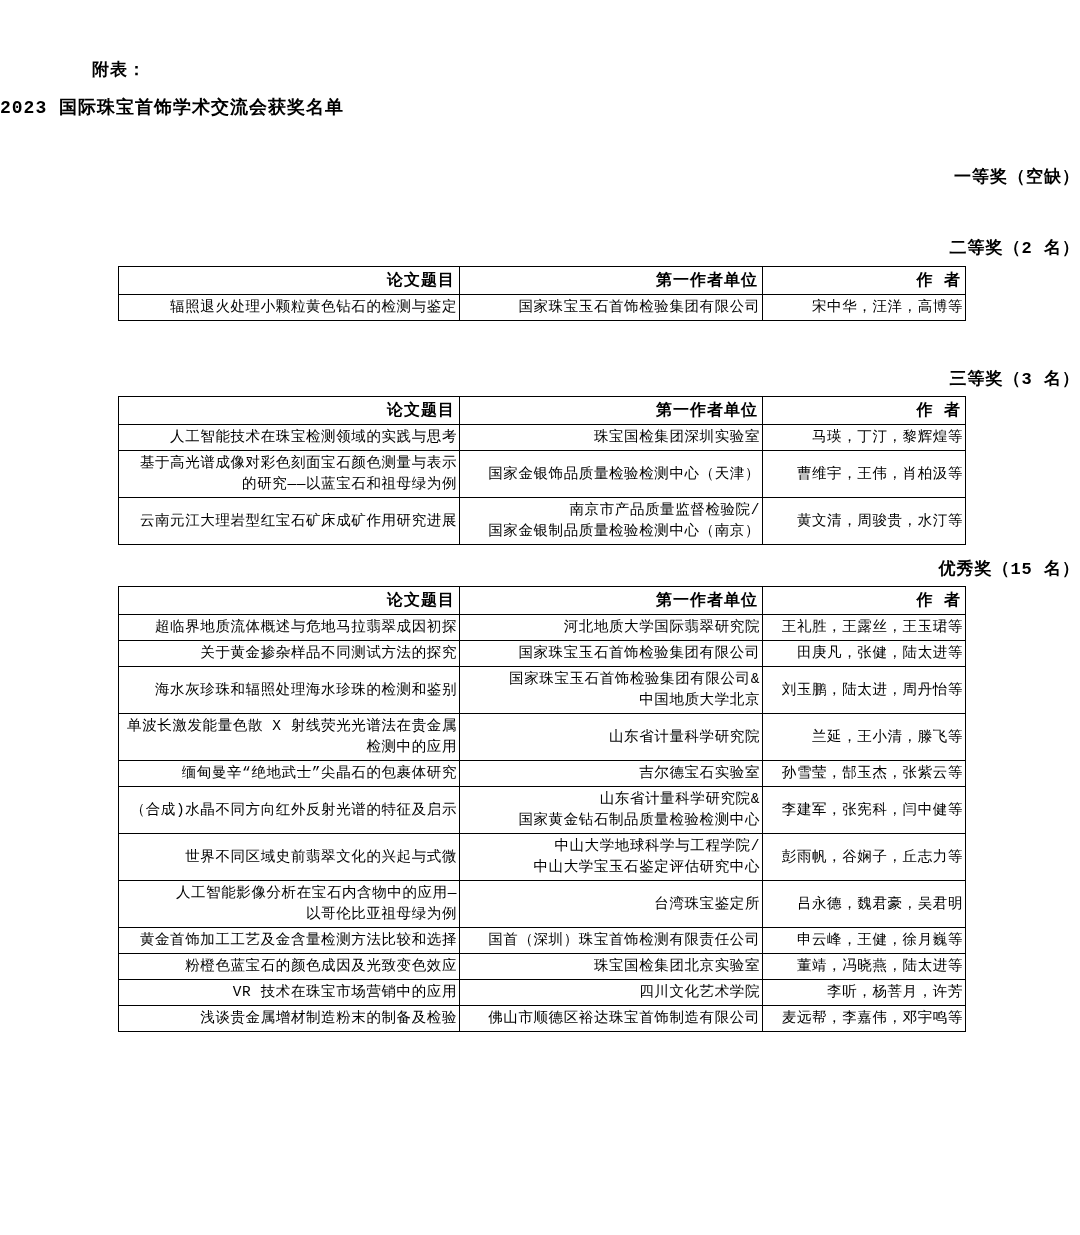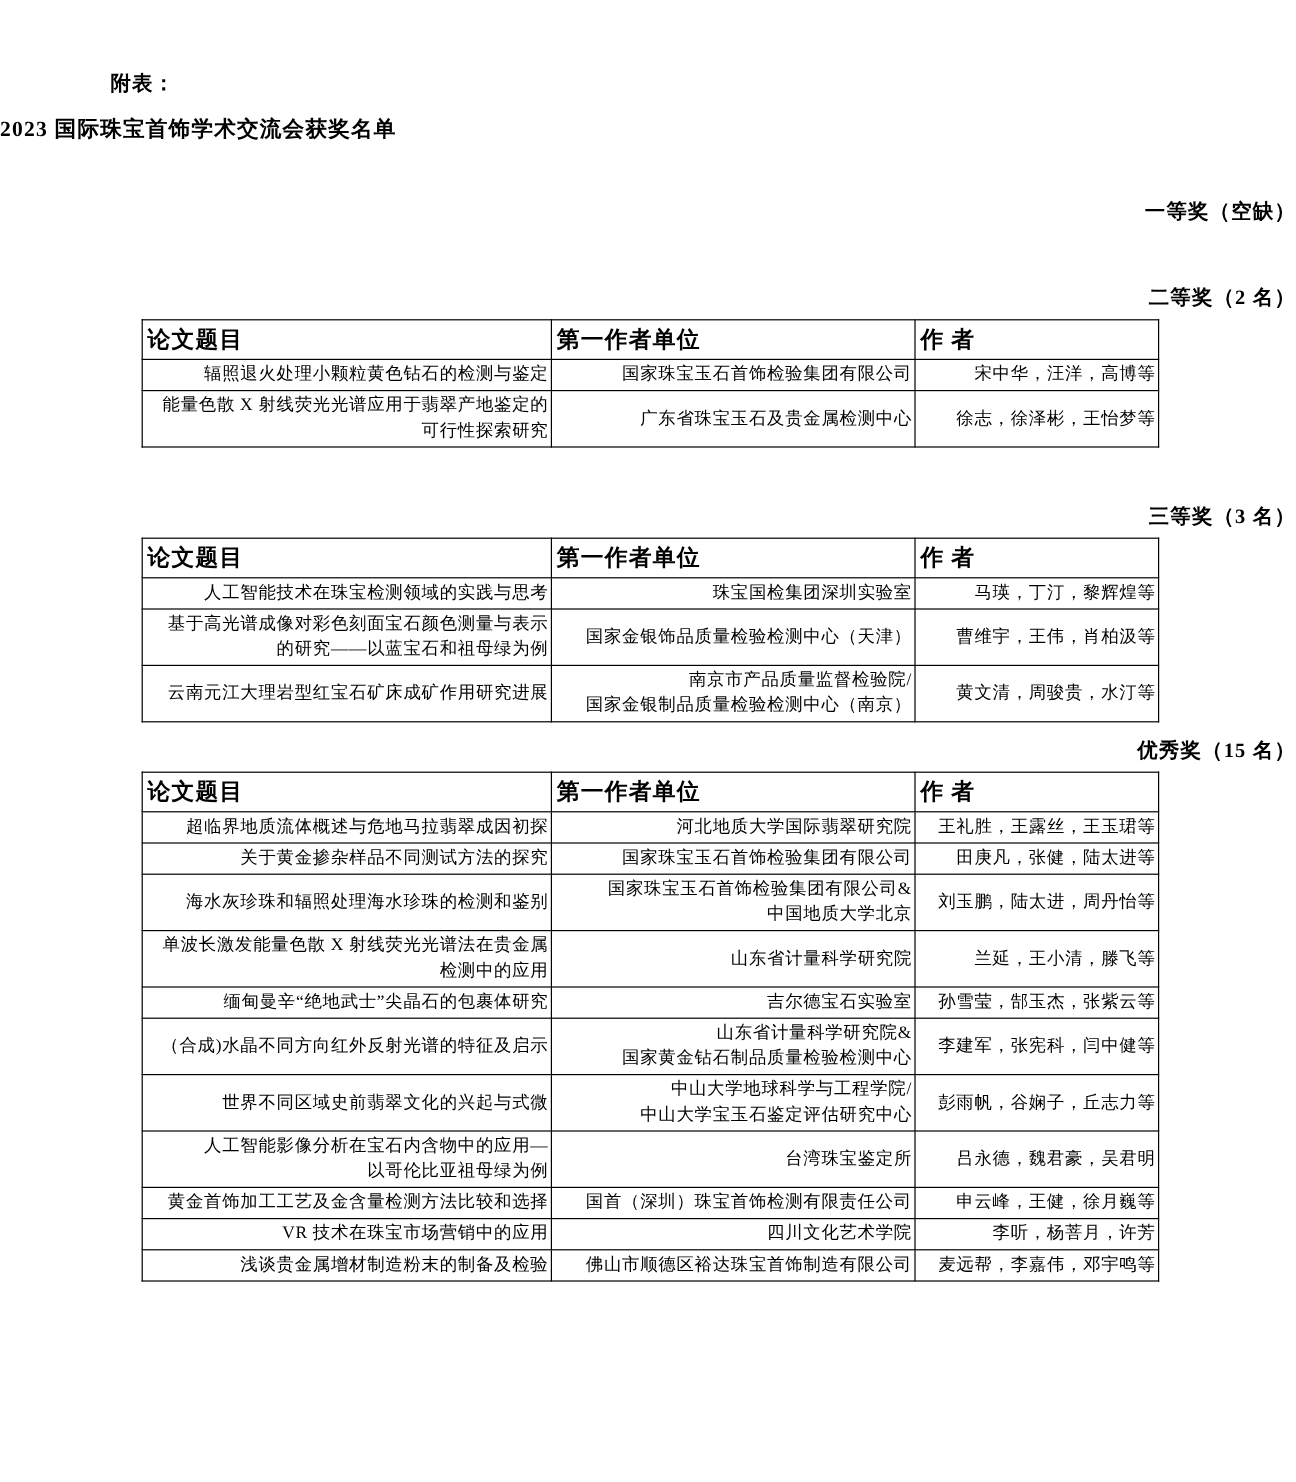--- a/index.html
+++ b/index.html
@@ -2,21 +2,21 @@
 <html><head>
 <meta charset="utf-8">
 <style>
   html,body{margin:0;padding:0;background:#ffffff;}
   .page{
     position:relative;
     width:1080px;
     height:1235px;
     background:#ffffff;
     color:#000000;
-    font-family:Liberation Serif, serif;
+    font-family:Liberation Mono, monospace;
     overflow:hidden;
   }
   .appendix{
     margin:58px 0 0 92px;
     font-size:17px;
     font-weight:bold;
     letter-spacing:1px;
   }
   .doc-title{
     margin-top:14px;
@@ -44,23 +44,23 @@
   col.c-title{width:341px;}
   col.c-affil{width:303px;}
   col.c-authors{width:203px;}
   th,td{
     border:1px solid #000000;
     vertical-align:middle;
     white-space:pre-line;
     overflow:hidden;
   }
   th{
-    font-size:19px;
-    font-weight:bold;
-    text-align:left;
+    font-size:16px;
+    font-weight:bold;
+    text-align:right;
     padding:3px 4px;
     letter-spacing:1px;
     margin-left:32px;
   }
   td{
     font-size:14.5px;
     line-height:1.45;
     padding:2px;
     letter-spacing:0.6px;
     text-align:right;
@@ -89,26 +89,20 @@
         <tr>
       <th>论文题目</th>
       <th>第一作者单位</th>
       <th>作 者</th>
     </tr>
     <tr>
       <td>辐照退火处理小颗粒黄色钻石的检测与鉴定</td>
       <td>国家珠宝玉石首饰检验集团有限公司</td>
       <td>宋中华，汪洋，高博等</td>
     </tr>
-    <tr>
-      <td>能量色散 X 射线荧光光谱应用于翡翠产地鉴定的
-可行性探索研究</td>
-      <td>广东省珠宝玉石及贵金属检测中心</td>
-      <td>徐志，徐泽彬，王怡梦等</td>
-    </tr>
   </tbody>
     </table>
 
   <div class="section-heading h-third">三等奖（3 名）</div>
 
   <table>
     <colgroup>
         <col class="c-title">
         <col class="c-affil">
         <col class="c-authors">
@@ -197,20 +191,25 @@
 以哥伦比亚祖母绿为例</td>
       <td>台湾珠宝鉴定所</td>
       <td>吕永德，魏君豪，吴君明</td>
     </tr>
     <tr>
       <td>黄金首饰加工工艺及金含量检测方法比较和选择</td>
       <td>国首（深圳）珠宝首饰检测有限责任公司</td>
       <td>申云峰，王健，徐月巍等</td>
     </tr>
     <tr>
+      <td>粉橙色蓝宝石的颜色成因及光致变色效应</td>
+      <td>珠宝国检集团北京实验室</td>
+      <td>董靖，冯晓燕，陆太进等</td>
+    </tr>
+    <tr>
       <td>VR 技术在珠宝市场营销中的应用</td>
       <td>四川文化艺术学院</td>
       <td>李听，杨菩月，许芳</td>
     </tr>
     <tr>
       <td>浅谈贵金属增材制造粉末的制备及检验</td>
       <td>佛山市顺德区裕达珠宝首饰制造有限公司</td>
       <td>麦远帮，李嘉伟，邓宇鸣等</td>
     </tr>
 

